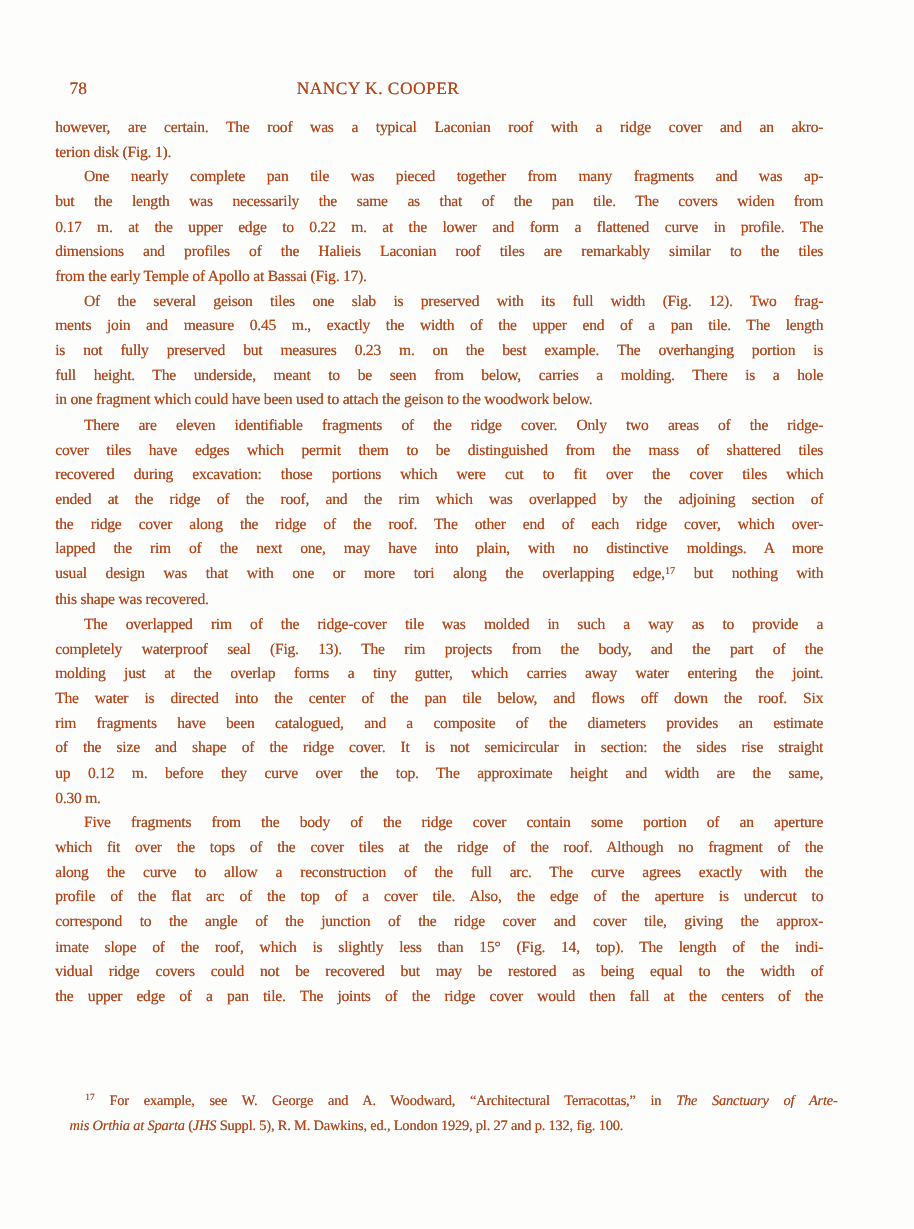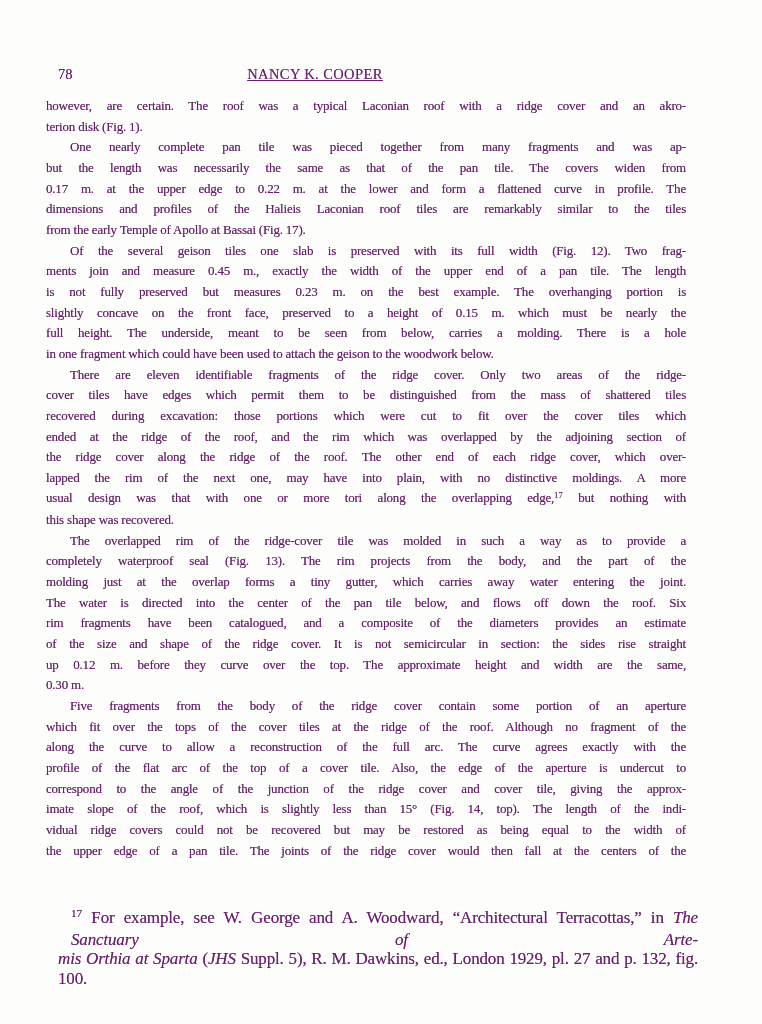--- a/index.html
+++ b/index.html
@@ -3,37 +3,36 @@
 <meta charset="utf-8">
 <style>
   html, body { margin: 0; padding: 0; background: #ffffff; }
   .page {
     position: relative;
     width: 762px;
     height: 1024px;
     background: #fdfdfc;
     overflow: hidden;
     font-family: "Liberation Serif", "DejaVu Serif", serif;
-    color: #701a75;
+    color: #c2410c;
     text-shadow: 0 0 0.3px rgba(20,18,16,0.55);
   }
   .header {
     position: absolute;
     top: 66px; left: 58px;
     width: 640px; height: 18px;
     font-size: 14.5px;
   }
   .page-number { position: absolute; left: 0; top: 0; }
   .running-head {
     position: absolute; left: 0; top: 0;
     width: 514px;
     text-align: center;
     letter-spacing: 0.4px;
     white-space: nowrap;
-    text-decoration: underline;
   }
   .body-text {
     position: absolute;
     top: 96px; left: 46px;
     width: 640px;
     font-size: 13px;
     line-height: 20.65px;
     letter-spacing: -0.2px;
   }
   .line {
@@ -45,21 +44,21 @@
   .sup {
     font-size: 0.66em;
     position: relative;
     top: -0.5em;
     letter-spacing: 0;
   }
   .footnote {
     position: absolute;
     top: 908px; left: 58px;
     width: 640px;
-    font-size: 17px;
+    font-size: 12px;
     line-height: 19.6px;
     letter-spacing: -0.15px;
   }
   .footnote .line.indent { padding-left: 13px; }
   i { font-style: italic; }
 </style>
 </head>
 <body>
 
 <div class="page">
@@ -76,21 +75,20 @@
         <div class="line indent">One nearly complete pan tile was pieced together from many fragments and was ap-</div>
         <div class="line">but the length was necessarily the same as that of the pan tile. The covers widen from</div>
         <div class="line">0.17 m. at the upper edge to 0.22 m. at the lower and form a flattened curve in profile. The</div>
         <div class="line">dimensions and profiles of the Halieis Laconian roof tiles are remarkably similar to the tiles</div>
         <div class="line last">from the early Temple of Apollo at Bassai (Fig. 17).</div>
       </div>
       <div>
         <div class="line indent">Of the several geison tiles one slab is preserved with its full width (Fig. 12). Two frag-</div>
         <div class="line">ments join and measure 0.45 m., exactly the width of the upper end of a pan tile. The length</div>
         <div class="line">is not fully preserved but measures 0.23 m. on the best example. The overhanging portion is</div>
-        <div class="line">slightly concave on the front face, preserved to a height of 0.15 m. which must be nearly the</div>
         <div class="line">full height. The underside, meant to be seen from below, carries a molding. There is a hole</div>
         <div class="line last">in one fragment which could have been used to attach the geison to the woodwork below.</div>
       </div>
       <div>
         <div class="line indent">There are eleven identifiable fragments of the ridge cover. Only two areas of the ridge-</div>
         <div class="line">cover tiles have edges which permit them to be distinguished from the mass of shattered tiles</div>
         <div class="line">recovered during excavation: those portions which were cut to fit over the cover tiles which</div>
         <div class="line">ended at the ridge of the roof, and the rim which was overlapped by the adjoining section of</div>
         <div class="line">the ridge cover along the ridge of the roof. The other end of each ridge cover, which over-</div>
         <div class="line">lapped the rim of the next one, may have into plain, with no distinctive moldings. A more</div>

